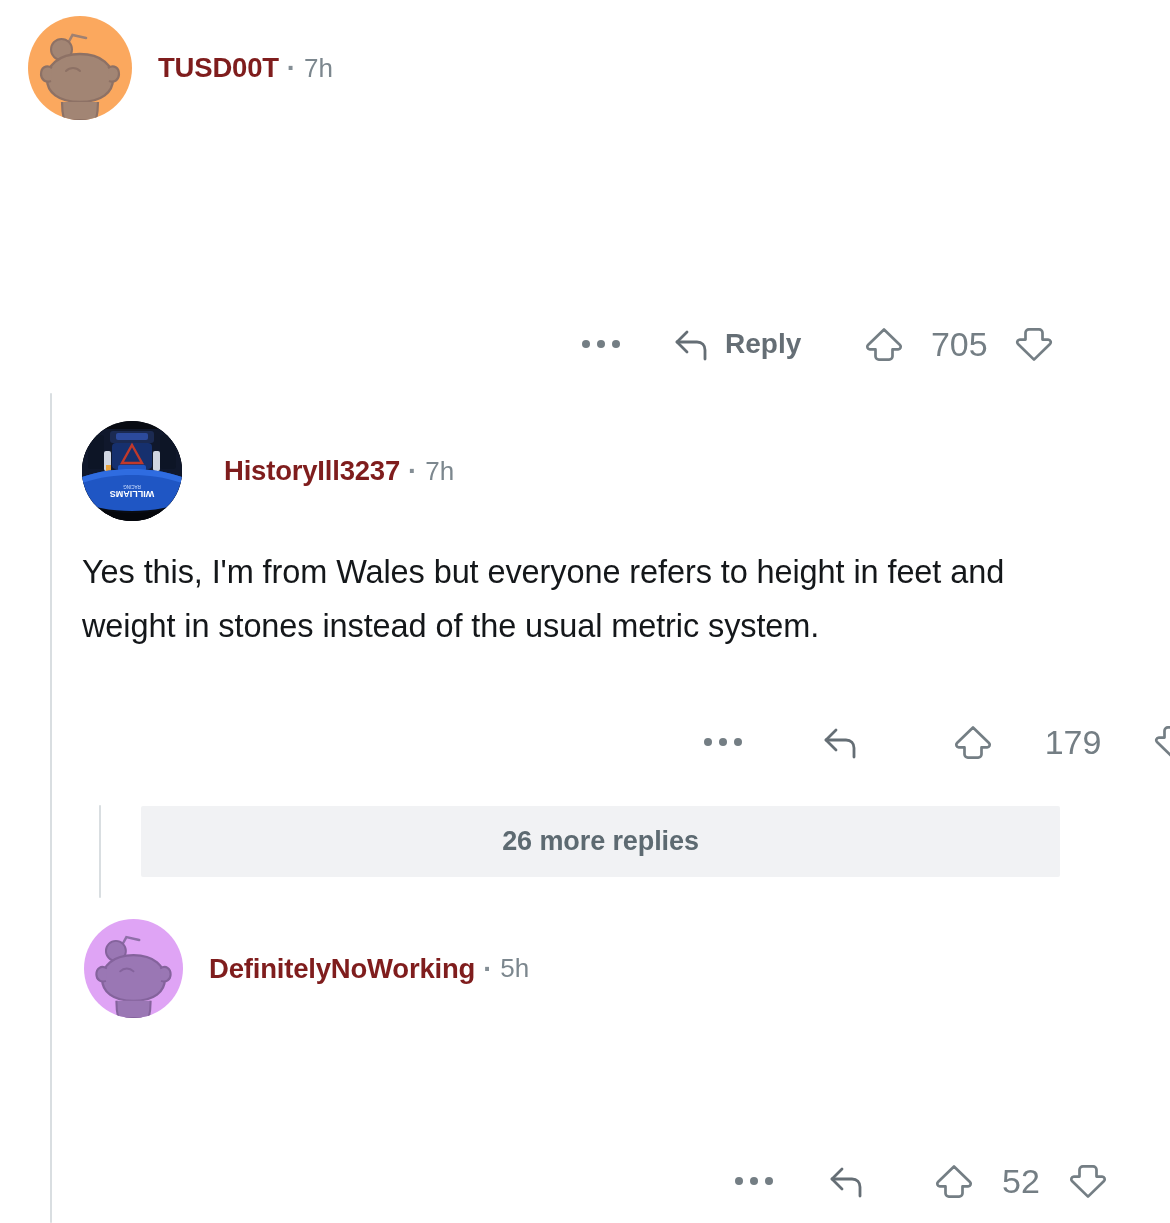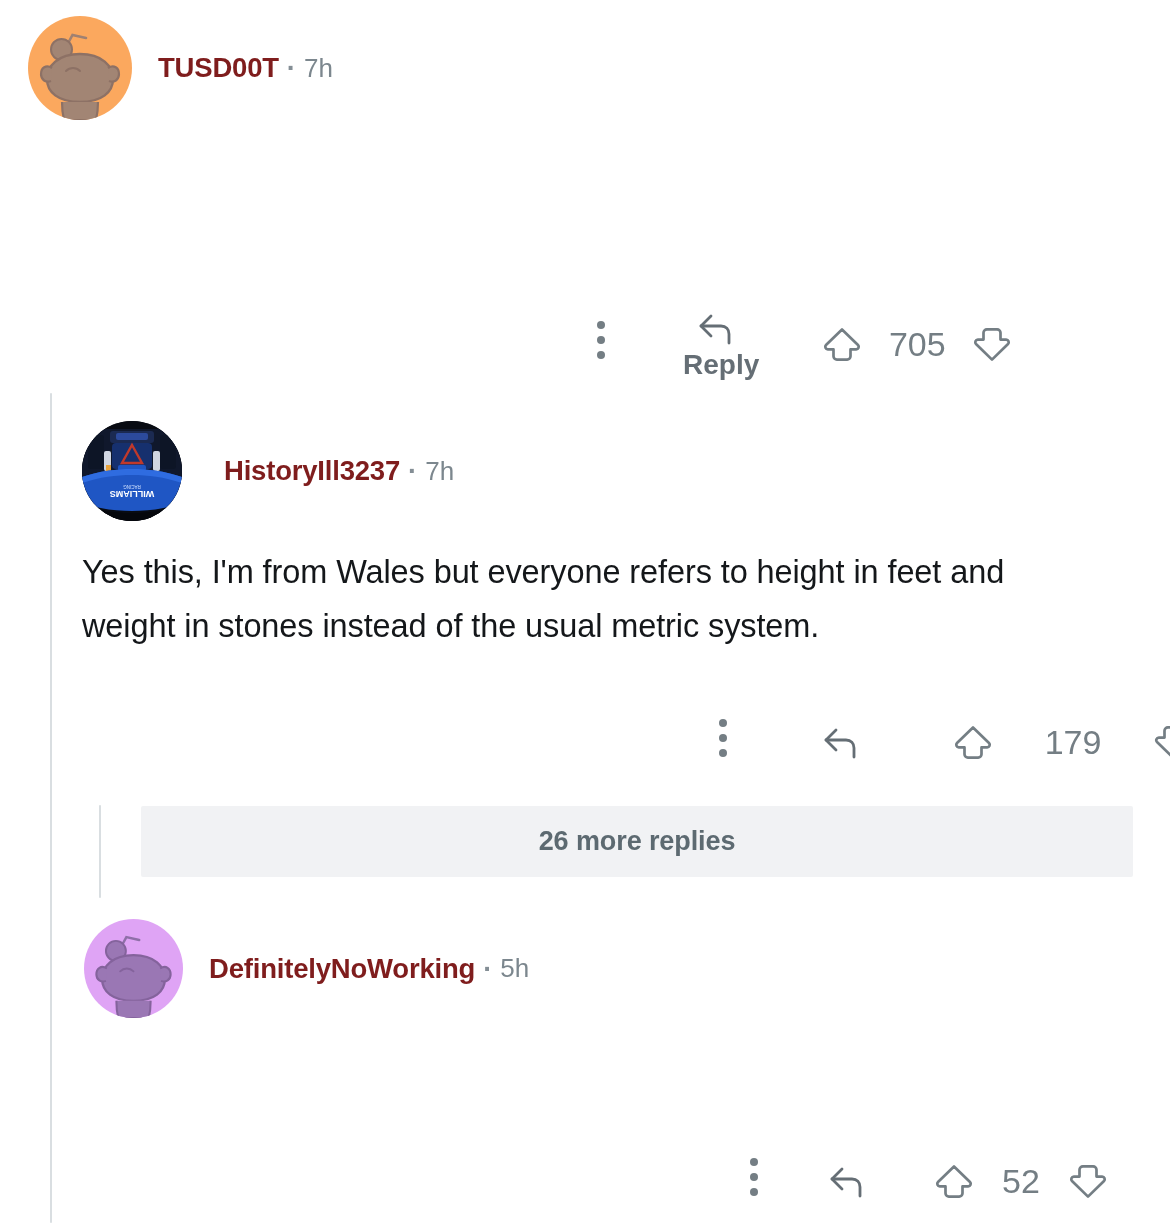--- a/index.html
+++ b/index.html
@@ -75,21 +75,21 @@
   
   .action-bar {
     position: absolute;
     display: flex;
     align-items: center;
   }
 
   .act {
     display: flex;
     align-items: center;
-    flex-direction: column;
+    justify-content: center;
   }
 
   .dots { display: flex; align-items: center; gap: 7px; }
   .dots i {
     display: block;
     width: 8px; height: 8px;
     border-radius: 50%;
     background: #747e84;
   }
 
@@ -260,21 +260,21 @@
 
     <div class="act" style="margin-left:16px;">
       <svg width="42" height="42" viewBox="0 0 42 42">
         <path d="M21 36.6 L37 21 A2.6 2.6 0 0 0 35.2 16.6 L29.5 16.6 L29.5 9.8
                  A3.4 3.4 0 0 0 26.1 6.4 L15.9 6.4 A3.4 3.4 0 0 0 12.5 9.8
                  L12.5 16.6 L6.8 16.6 A2.6 2.6 0 0 0 5 21 Z" fill="none" stroke="#747e84" stroke-width="2.7" stroke-linejoin="round"></path>
       </svg>
     </div>
   </div>
 
-  <div class="more-replies" style="left:141px; top:806px; width:992px; height:71px;">
+  <div class="more-replies" style="left:141px; top:806px; width:919px; height:71px;">
     <span>26 more replies</span>
   </div>
 
   <div class="comment" style="left:84px; top:919px; width:1060px;">
 
     <div class="comment-header">
       <div class="avatar" style="width:99px; height:99px; background:#dfa4f5;">
         <svg class="snoo" viewBox="0 0 104 104">
           <g fill="none" stroke="#8f6fa8" stroke-width="2.6">
             <path d="M38 31 L44.5 19 L58 22" stroke-linecap="round"></path>

